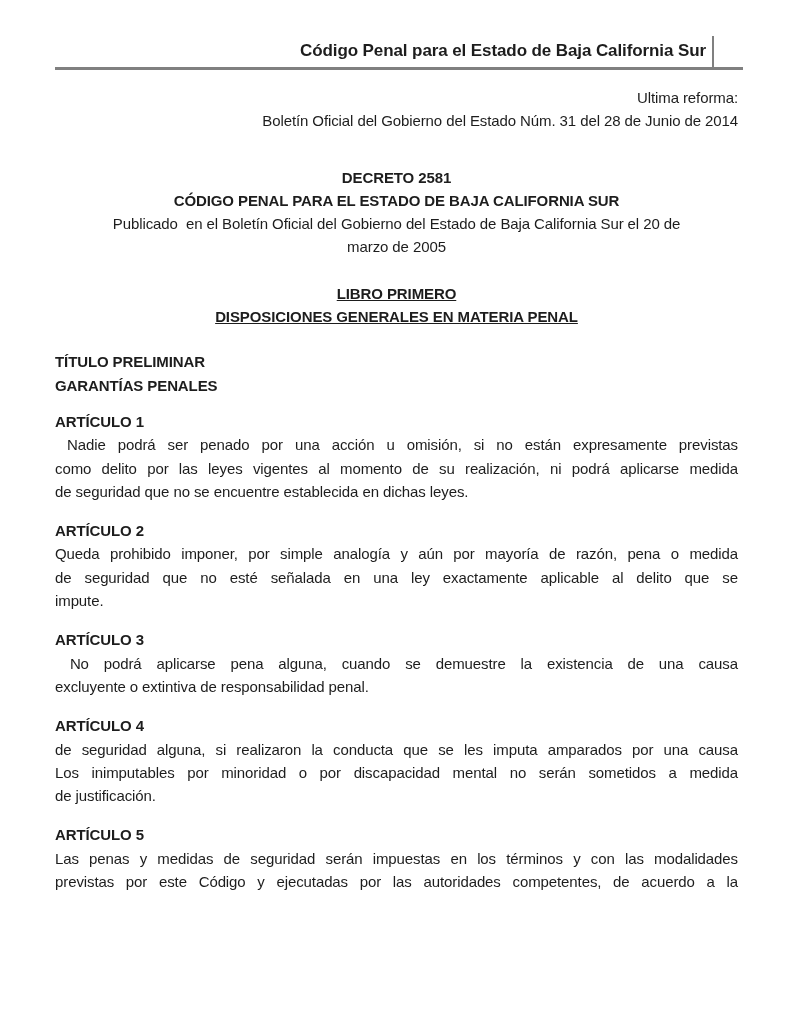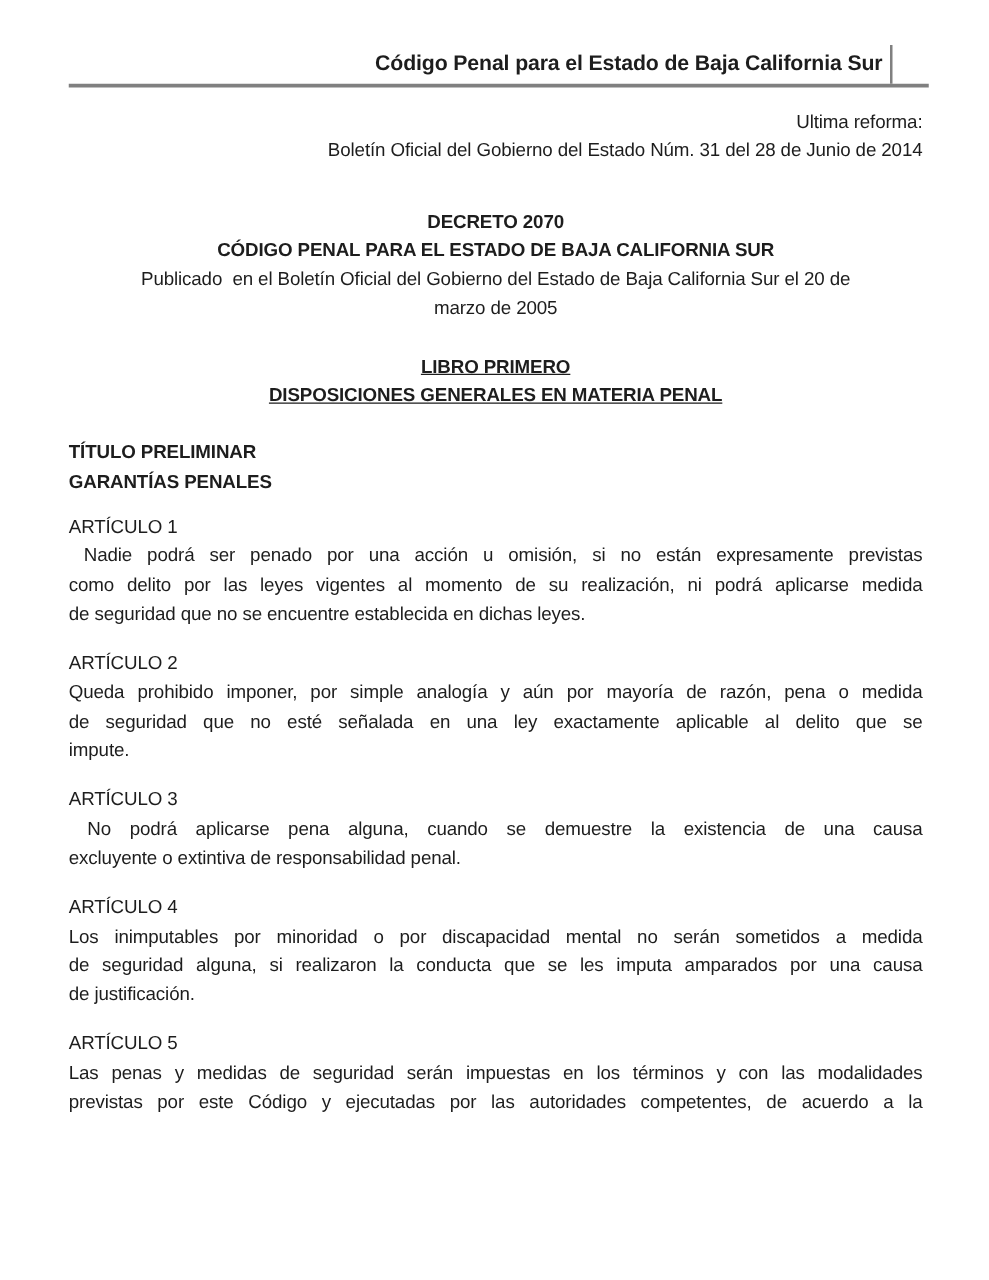--- a/index.html
+++ b/index.html
@@ -35,21 +35,21 @@
     margin-right: -5px;
     height: 0;
   }
   .reform-notice { margin-top: 16px; text-align: right; }
   .decree-block { margin-top: 33px; text-align: center; }
   .book-block { margin-top: 23px; text-align: center; font-weight: bold; text-decoration: underline; }
   .titulo-block { margin-top: 22px; text-align: left; font-weight: bold; }
   .bold { font-weight: bold; }
   .article { margin-top: 16px; }
   .article.first { margin-top: 13px; }
-  .article-heading { font-weight: normal; }
+  .article-heading { font-weight: bold; }
   .pline { text-align: justify; text-align-last: justify; }
   .pline.last { text-align-last: left; }
   .page-number { position: absolute; top: 938px; right: 53px; }
 </style>
 </head>
 <body>
 
 <div class="page">
 
   <header>
@@ -57,21 +57,21 @@
       <span class="doc-title">Código Penal para el Estado de Baja California Sur</span>
     </div>
     <div class="rule"></div>
     <div class="reform-notice">
       <div>Ultima reforma:</div>
       <div>Boletín Oficial del Gobierno del Estado Núm. 31 del 28 de Junio de 2014</div>
     </div>
   </header>
 
   <section class="decree-block">
-    <div class="bold">DECRETO 2070</div>
+    <div class="bold">DECRETO 2581</div>
     <div class="bold">CÓDIGO PENAL PARA EL ESTADO DE BAJA CALIFORNIA SUR</div>
     <div>Publicado&nbsp; en el Boletín Oficial del Gobierno del Estado de Baja California Sur el 20 de</div>
     <div>marzo de 2005</div>
   </section>
 
   <section class="book-block">
     <div>LIBRO PRIMERO</div>
     <div>DISPOSICIONES GENERALES EN MATERIA PENAL</div>
   </section>
 
@@ -95,22 +95,22 @@
   </article>
 
   <article class="article">
     <div class="article-heading">ARTÍCULO 3</div>
     <div class="pline">&nbsp;No podrá aplicarse pena alguna, cuando se demuestre la existencia de una causa</div>
     <div class="pline last">excluyente o extintiva de responsabilidad penal.</div>
   </article>
 
   <article class="article">
     <div class="article-heading">ARTÍCULO 4</div>
+    <div class="pline">de seguridad alguna, si realizaron la conducta que se les imputa amparados por una causa</div>
     <div class="pline">Los inimputables por minoridad o por discapacidad mental no serán sometidos a medida</div>
-    <div class="pline">de seguridad alguna, si realizaron la conducta que se les imputa amparados por una causa</div>
     <div class="pline last">de justificación.</div>
   </article>
 
   <article class="article">
     <div class="article-heading">ARTÍCULO 5</div>
     <div class="pline">Las penas y medidas de seguridad serán impuestas en los términos y con las modalidades</div>
     <div class="pline">previstas por este Código y ejecutadas por las autoridades competentes, de acuerdo a la</div>
   </article>
 
   <div class="page-number">1</div>

